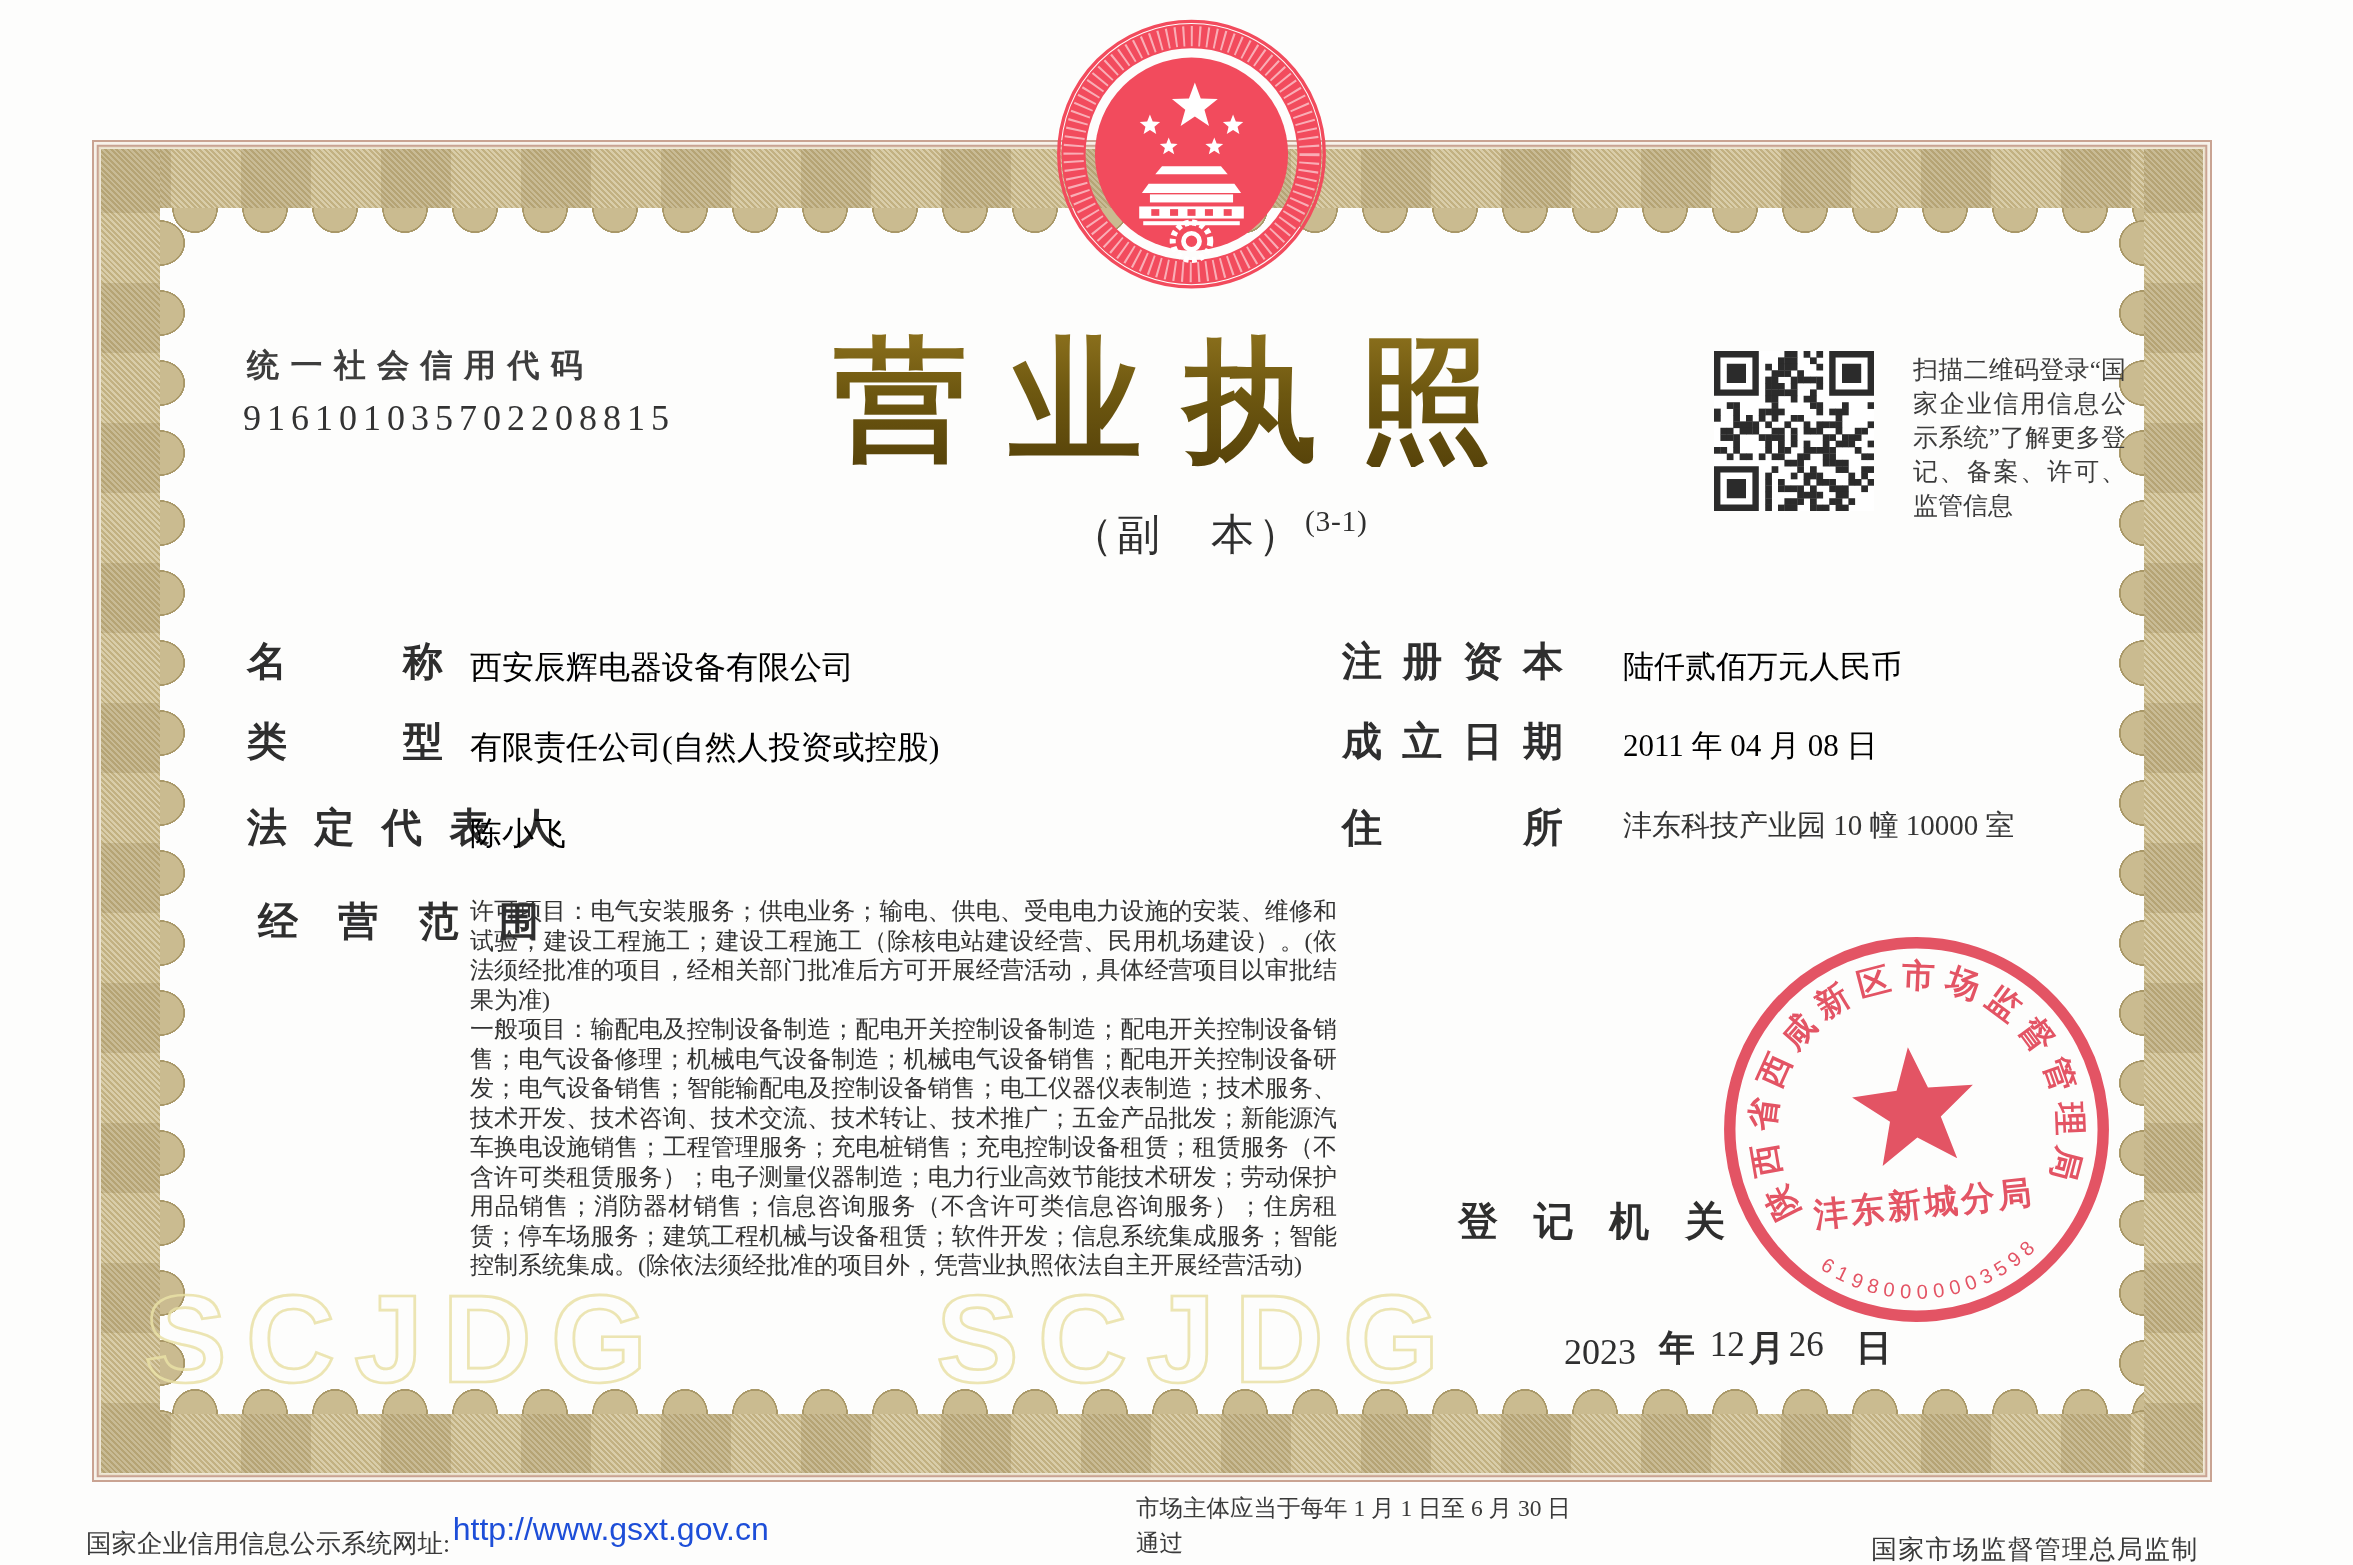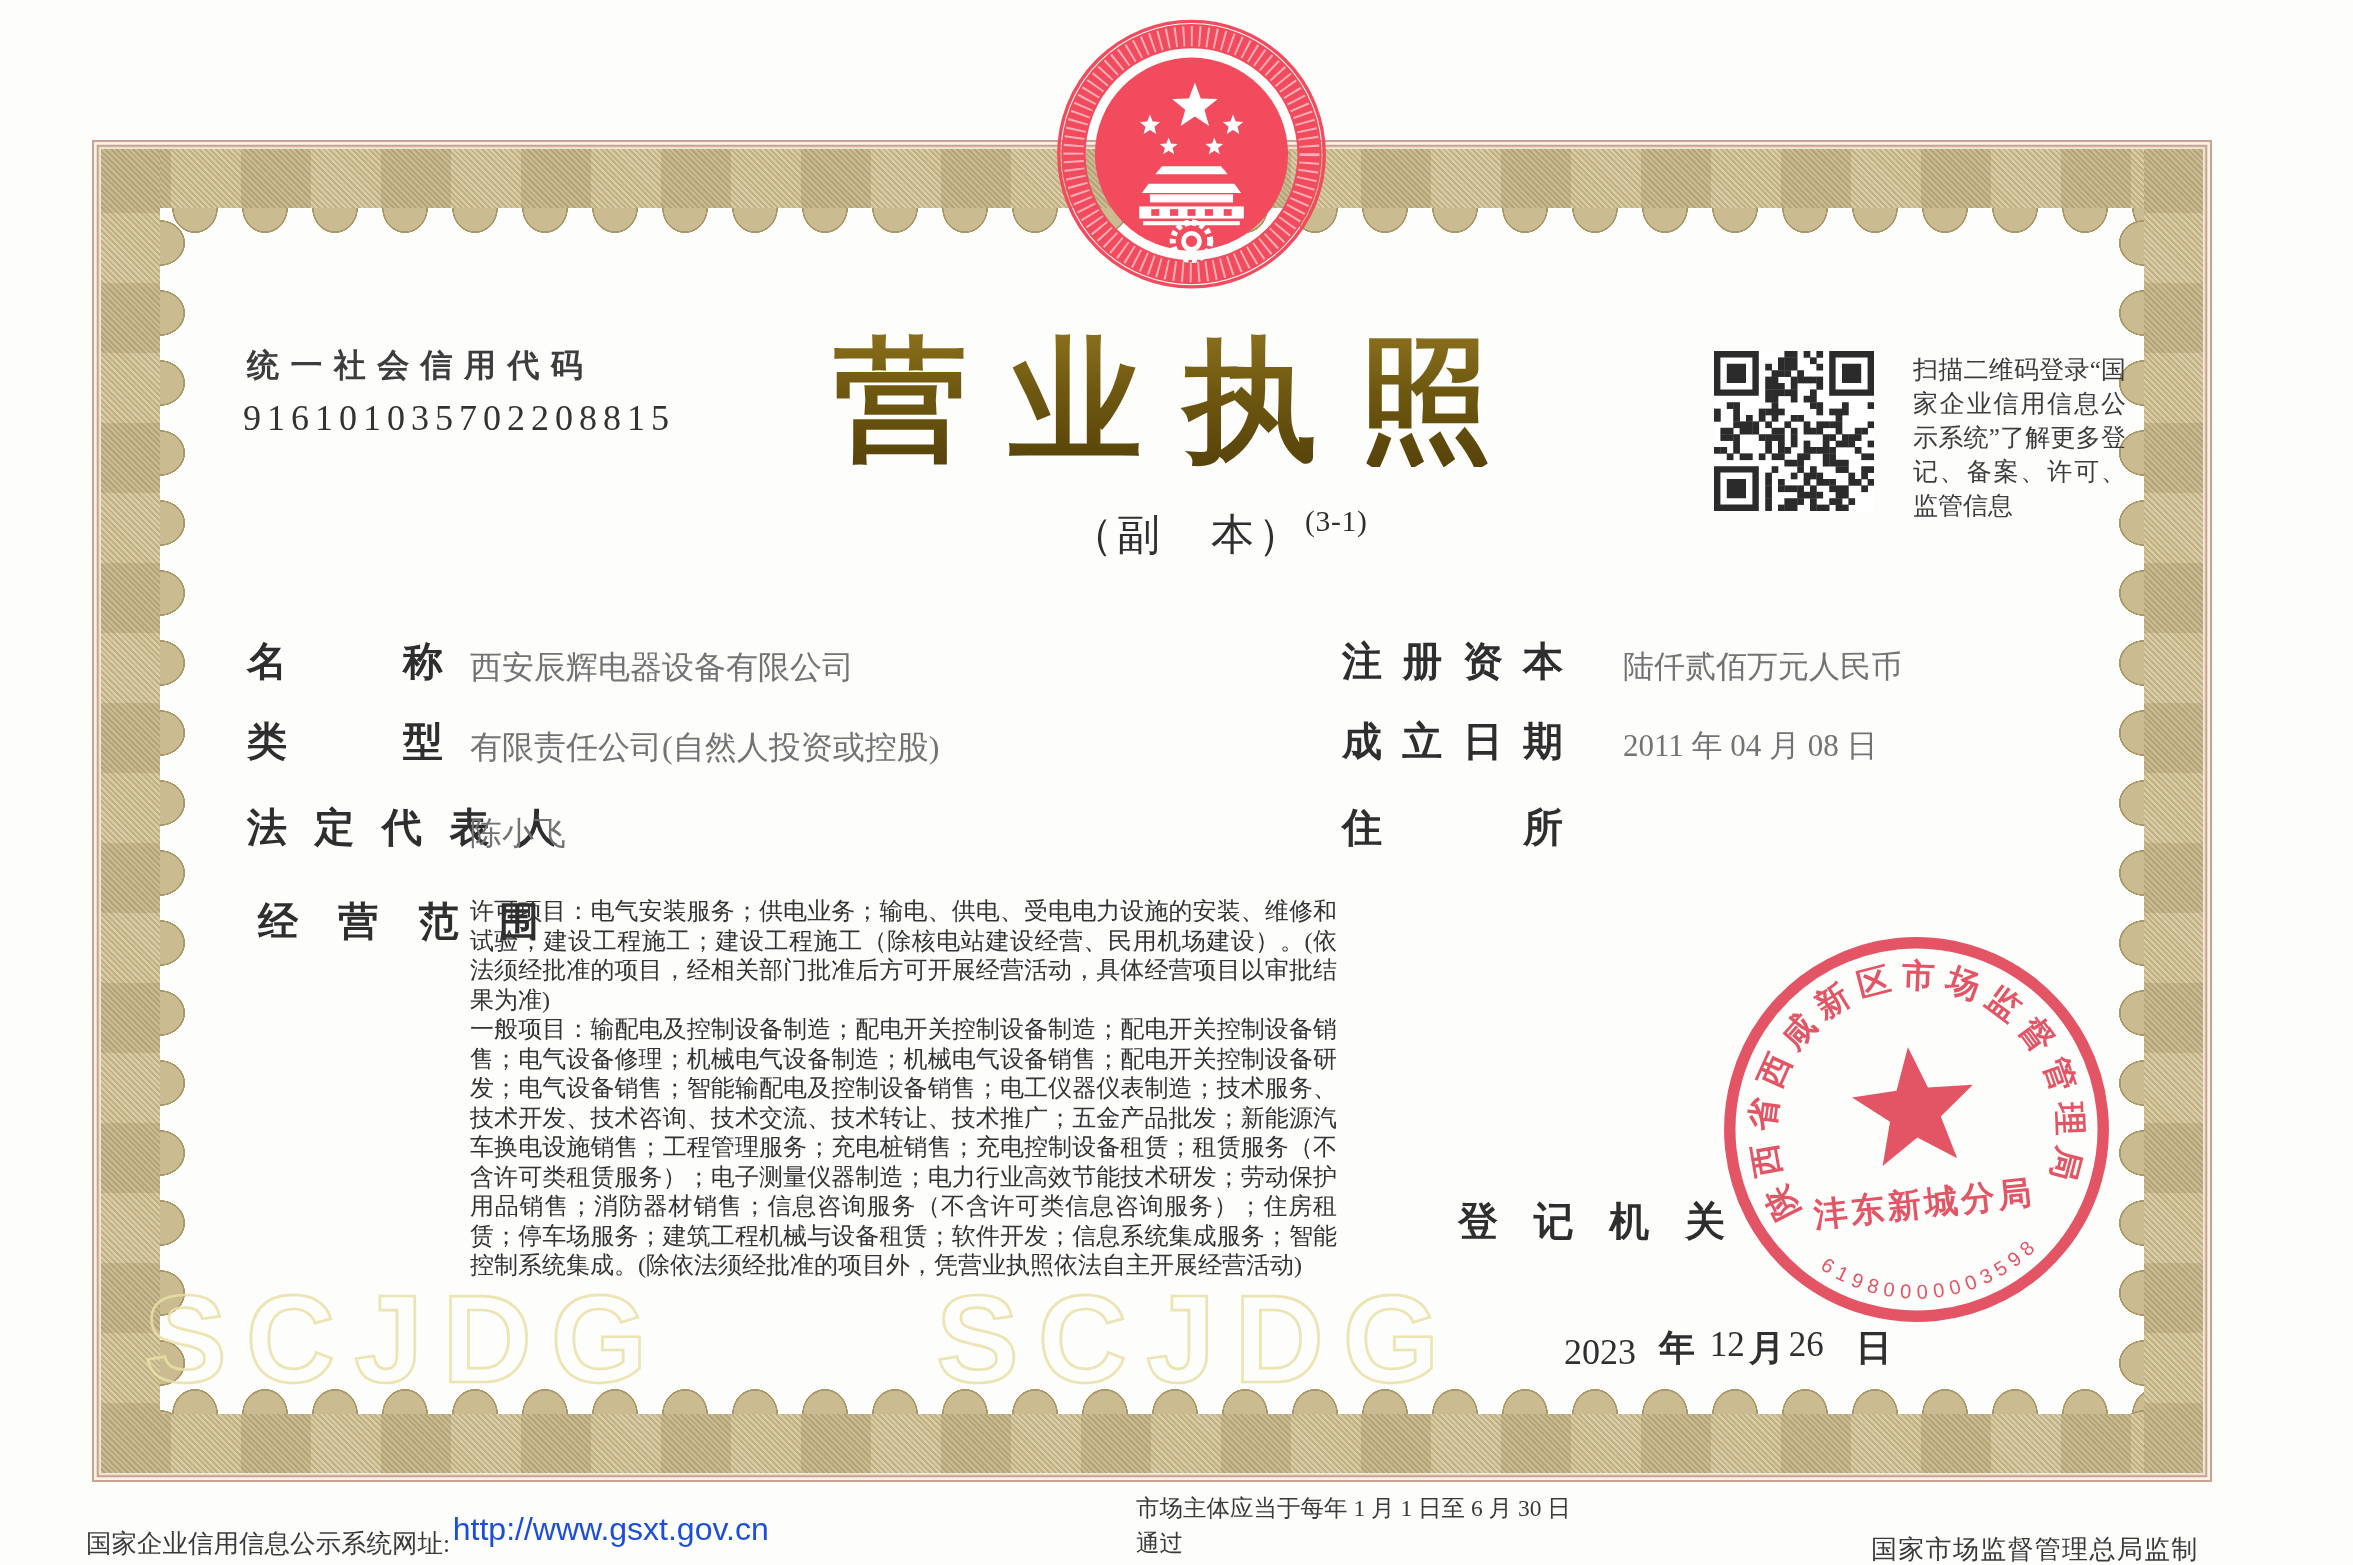--- a/index.html
+++ b/index.html
@@ -92,21 +92,21 @@
   .qr-caption{
     position:absolute;left:1913px;top:353px;width:213px;z-index:3;
     font-size:25px;line-height:34px;color:#3c3c3c;text-align:justify;
   }
 
   
   .flabel{
     position:absolute;z-index:3;font-family:"Liberation Sans",sans-serif;font-weight:bold;
     font-size:40px;color:#2e2e2e;text-align:justify;text-align-last:justify;line-height:1.1;
   }
-  .fvalue{position:absolute;z-index:3;font-size:32px;color:#737373;white-space:nowrap;}
+  .fvalue{position:absolute;z-index:3;font-size:32px;color:#000000;white-space:nowrap;}
   .lbl-name{left:247px;top:639px;width:196px;}
   .lbl-type{left:247px;top:719px;width:196px;}
   .lbl-legal{left:247px;top:805px;width:310px;}
   .lbl-scope{left:258px;top:899px;width:281px;}
   .val-name{left:470px;top:646px;}
   .val-type{left:470px;top:726px;}
   .val-legal{left:470px;top:812px;}
   .scope-text{
     position:absolute;left:470px;top:897px;width:867px;z-index:3;
     font-size:24px;line-height:29.5px;color:#333;text-align:justify;
@@ -437,20 +437,21 @@
 </div>
 
 <div class="flabel lbl-regcap">注册资本</div>
 <div class="fvalue val-regcap">陆仟贰佰万元人民币</div>
 
 <div class="flabel lbl-estdate">成立日期</div>
 <div class="fvalue val-estdate">2011 年 04 月 08 日</div>
 
 <div class="flabel lbl-addr">住所</div>
 <div class="val-addr">
+  <div>沣东科技产业园 10 幢 10000 室</div>
 </div>
 
 <div class="flabel lbl-registry">登记机关</div>
 <div class="issue-date">
   <span class="d-year">2023</span>
   <span class="unit d-yunit">年</span>
   <span class="num d-month">12</span>
   <span class="unit d-munit">月</span>
   <span class="num d-day">26</span>
   <span class="unit">日</span>

